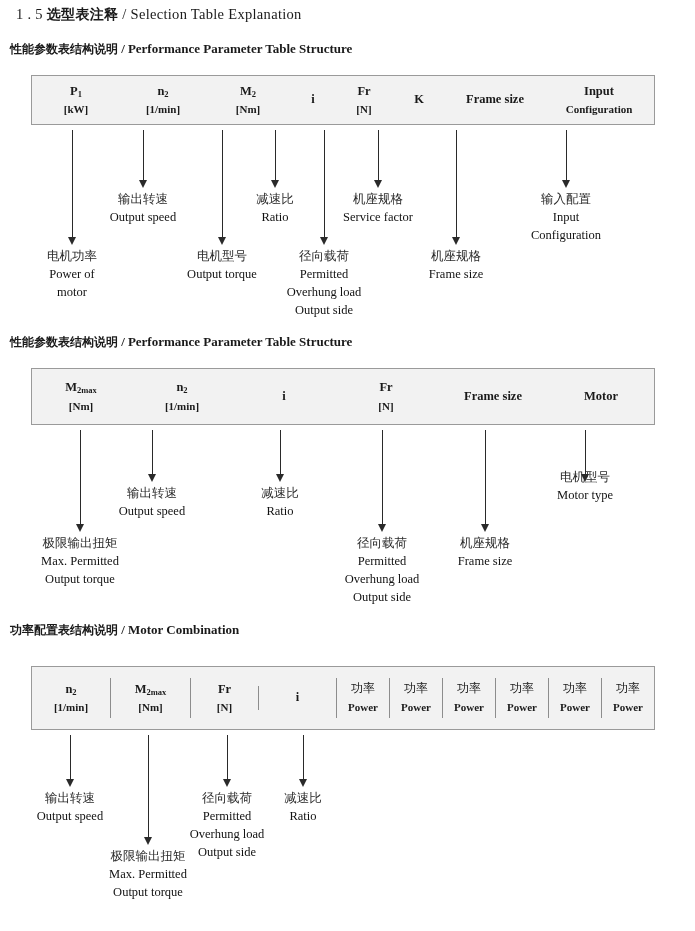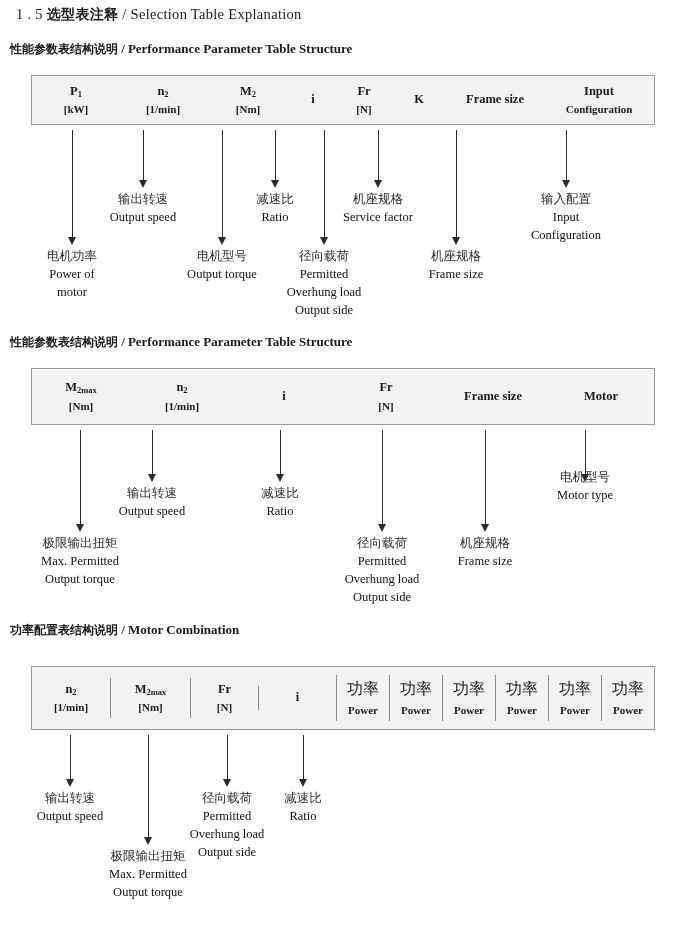--- a/index.html
+++ b/index.html
@@ -72,23 +72,23 @@
     text-align: center;
     font-family: "Liberation Serif", serif;
     font-weight: bold;
     font-size: 12.5px;
     line-height: 1.55;
     padding: 2px 1px;
   }
   .cell .l1, .cell .l2 { display: block; white-space: nowrap; }
   .cell .l2 { font-size: 11px; }
   .cell .cn {
-    font-family: Liberation Serif, serif;
+    font-family: Liberation Mono, monospace;
     font-weight: normal;
-    font-size: 16px;
+    font-size: 12px;
   }
   .cell sub { font-size: 8.5px; font-weight: bold; vertical-align: -2px; }
 
   
   .arrow {
     position: absolute;
     width: 9px;
   }
   .arrow .stem {
     position: absolute;

